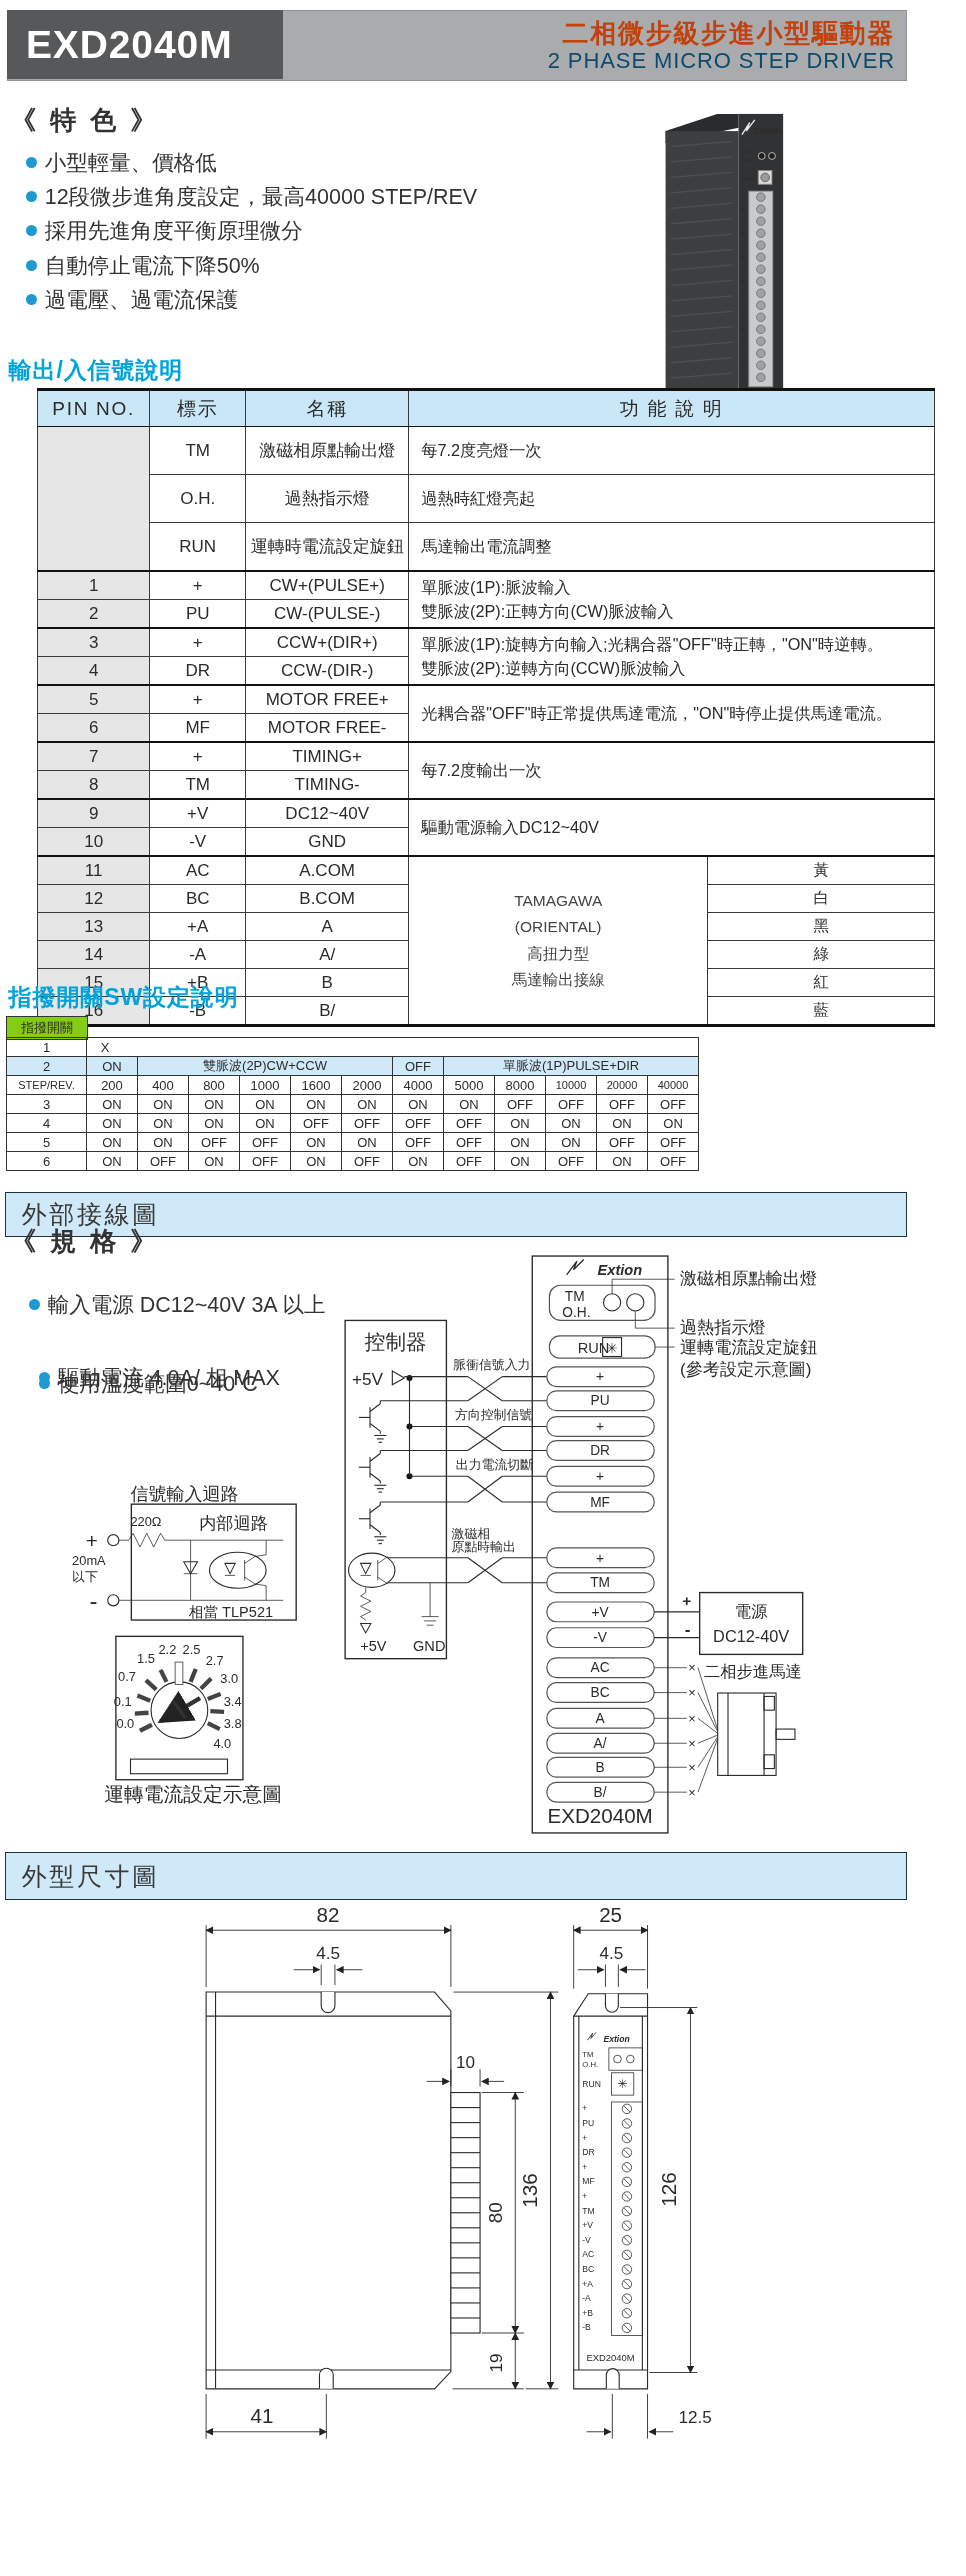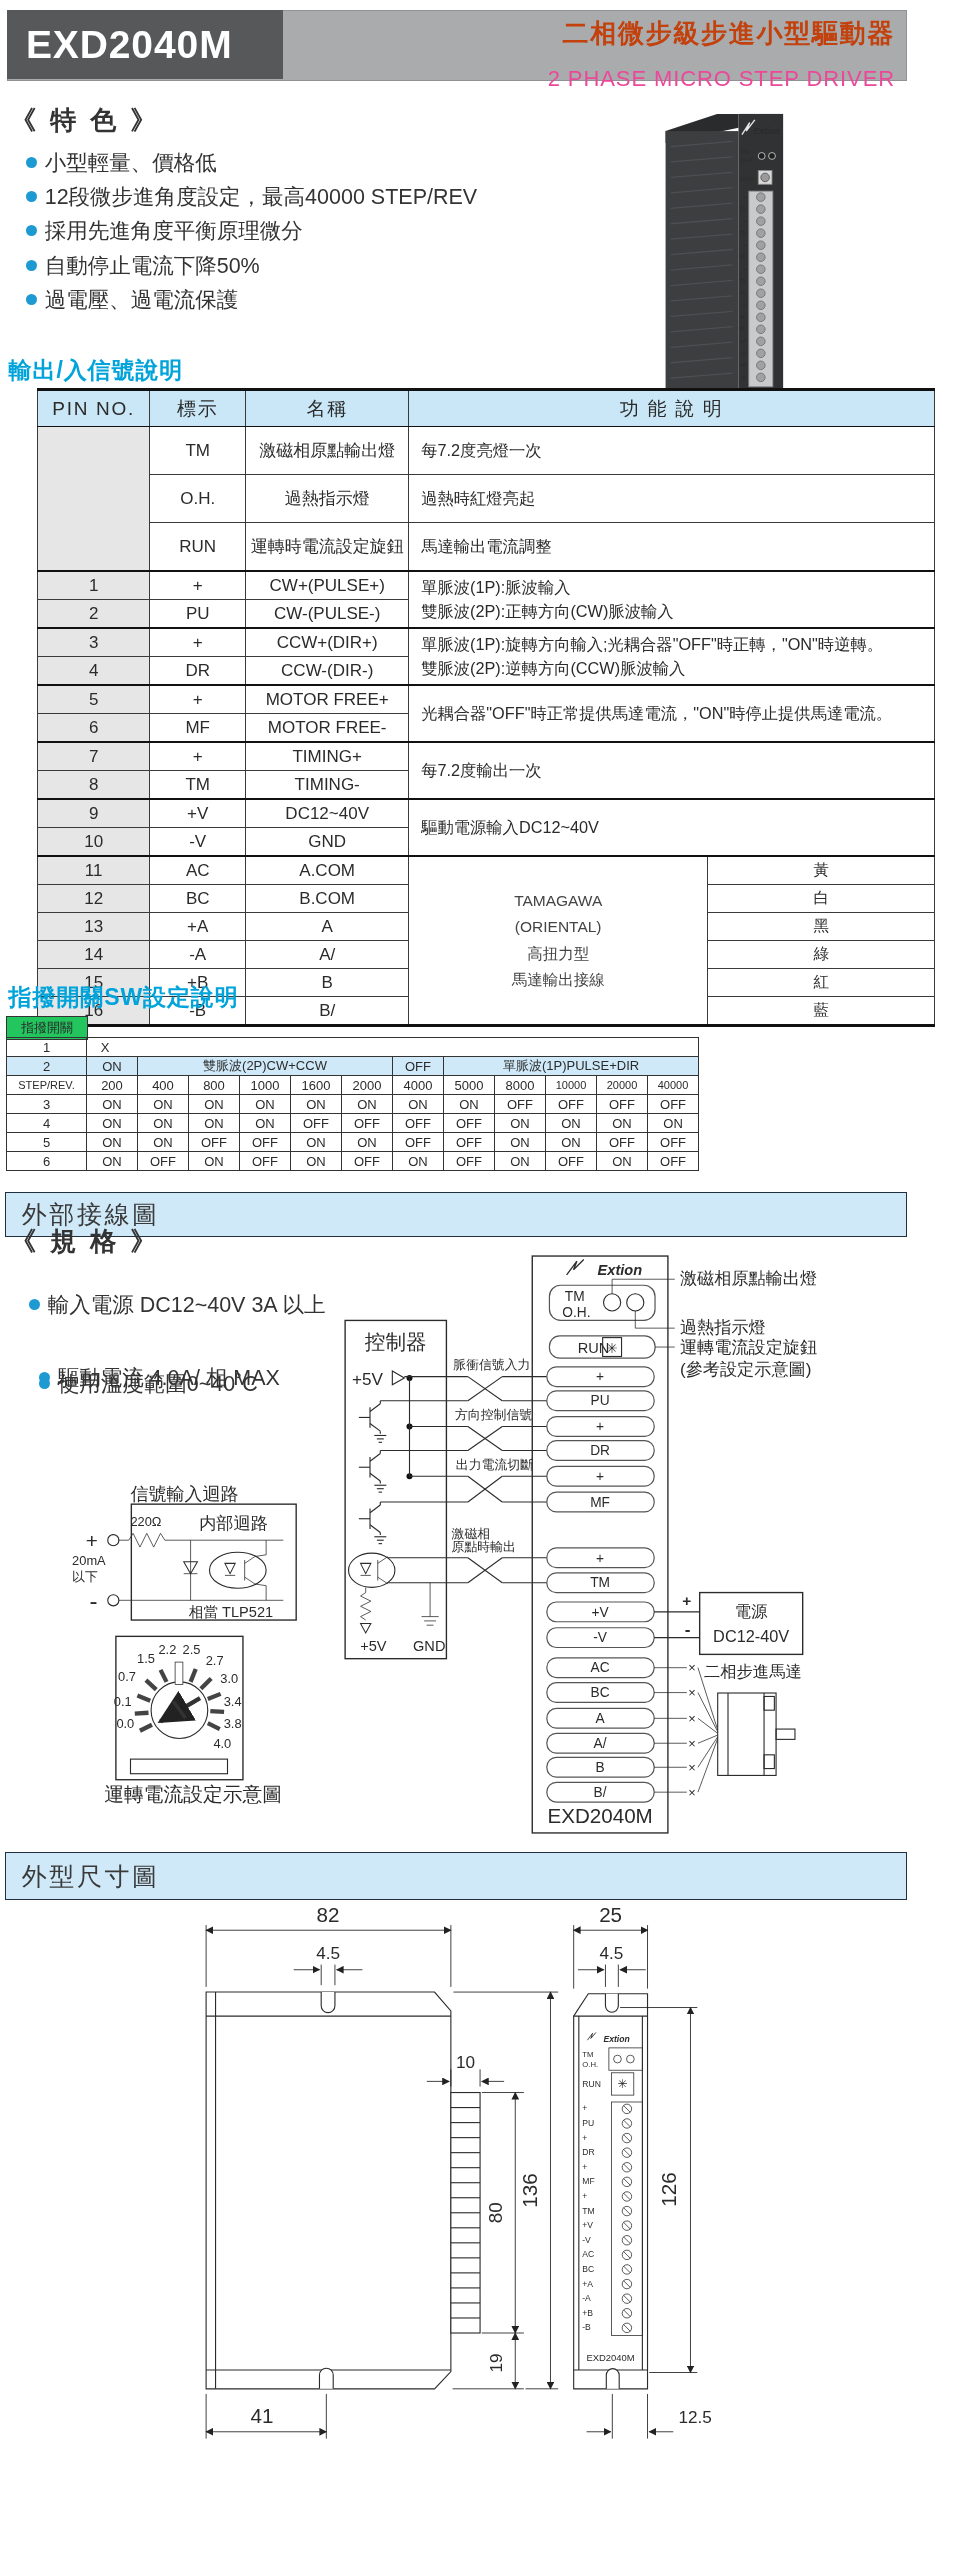--- a/index.html
+++ b/index.html
@@ -4,42 +4,42 @@
 <style>
   html,body{margin:0;padding:0;background:#fff;}
   .page{position:relative;width:967px;height:2576px;background:#ffffff;overflow:hidden;
         font-family:"Liberation Sans",sans-serif;color:#2b2b2b;}
   .abs{position:absolute;}
   
   .hdr-band{left:6.9px;top:10.3px;width:898px;height:69px;background:#a9abad;border:0.9px solid #8f9193;}
   .hdr-box{left:6.9px;top:10.3px;width:276px;height:69px;background:#57585a;display:flex;align-items:center;}
   .hdr-model{color:#fff;font-size:39px;font-weight:bold;letter-spacing:0.9px;padding-left:19px;}
   .hdr-zh{right:72px;top:15.5px;color:#c2410c;font-size:26px;font-weight:bold;letter-spacing:1.7px;}
-  .hdr-en{right:72px;top:48px;color:#ec4899;font-size:22px;letter-spacing:0.9px;margin-top:18px;}
+  .hdr-en{right:72px;top:48px;color:#0c4a6e;font-size:22px;letter-spacing:0.9px;}
   
   .sec-heading{font-size:26px;font-weight:bold;color:#333;letter-spacing:3.4px;}
   .cyan-title{font-size:23px;font-weight:bold;color:#00a3da;letter-spacing:0.9px;}
   .feat{display:flex;align-items:center;font-size:21.5px;color:#333;}
   .dot{width:11px;height:11px;border-radius:50%;background:#1d9ad2;margin-right:7.7px;flex:0 0 11px;}
   .band{left:5.2px;width:900px;background:#cfe9f8;border:1.7px solid #21303c;display:flex;align-items:center;}
   .band span{font-size:25px;color:#3a3a3a;letter-spacing:2.6px;padding-left:15.5px;}
   
   table{border-collapse:collapse;}
   .io-table{left:5.2px;top:388px;width:896px;border:1.7px solid #111;border-top:3.4px solid #111;border-bottom:3.4px solid #111;table-layout:fixed;margin-left:32px;}
   .io-table th{background:#c9e7f6;border:0.9px solid #3a3a3a;border-bottom:1.7px solid #111;font-weight:normal;font-size:19px;height:33px;letter-spacing:1.7px;}
   .io-table td{border:0.9px solid #3a3a3a;text-align:center;font-size:17px;}
   .io-table tr.led td{height:45px;}
   .io-table tr.pin td{height:25px;}
   .io-table tr.grp>td{border-top:2.1px solid #111;}
   .io-table td.pc{background:#e6e6e7;}
   .io-table td.desc{text-align:left;padding-left:12px;font-size:16.3px;white-space:pre-line;line-height:1.45;}
   .io-table td.motor{white-space:pre-line;font-size:15.5px;line-height:1.7;color:#444;}
   .io-table td.clr{font-size:15.5px;}
   
-  .sw-tab{left:6px;top:1016px;width:80px;height:21.5px;border:1.2px solid #333;display:flex;align-items:center;justify-content:center;font-size:13px;background:#22c55e;}
+  .sw-tab{left:6px;top:1016px;width:80px;height:21.5px;border:1.2px solid #333;display:flex;align-items:center;justify-content:center;font-size:13px;background:#84cc16;}
   .sw-table{left:6px;top:1037px;width:690px;border:1.7px solid #111;table-layout:fixed;}
   .sw-table td{border:1px solid #333;text-align:center;font-size:13px;height:18px;padding:0;}
   .sw-table tr.hl td{background:#cfe9f8;}
   .sw-table td.lft{text-align:left;padding-left:13.7px;}
   .sw-table td.sm{font-size:11px;}
   
   svg text{font-family:"Liberation Sans",sans-serif;fill:#2b2b2b;}
   svg .ln{stroke:#2b2b2b;stroke-width:1.3;fill:none;}
   svg .thin{stroke:#2b2b2b;stroke-width:0.9;fill:none;}
   svg .box{stroke:#2b2b2b;stroke-width:1.6;fill:none;}

